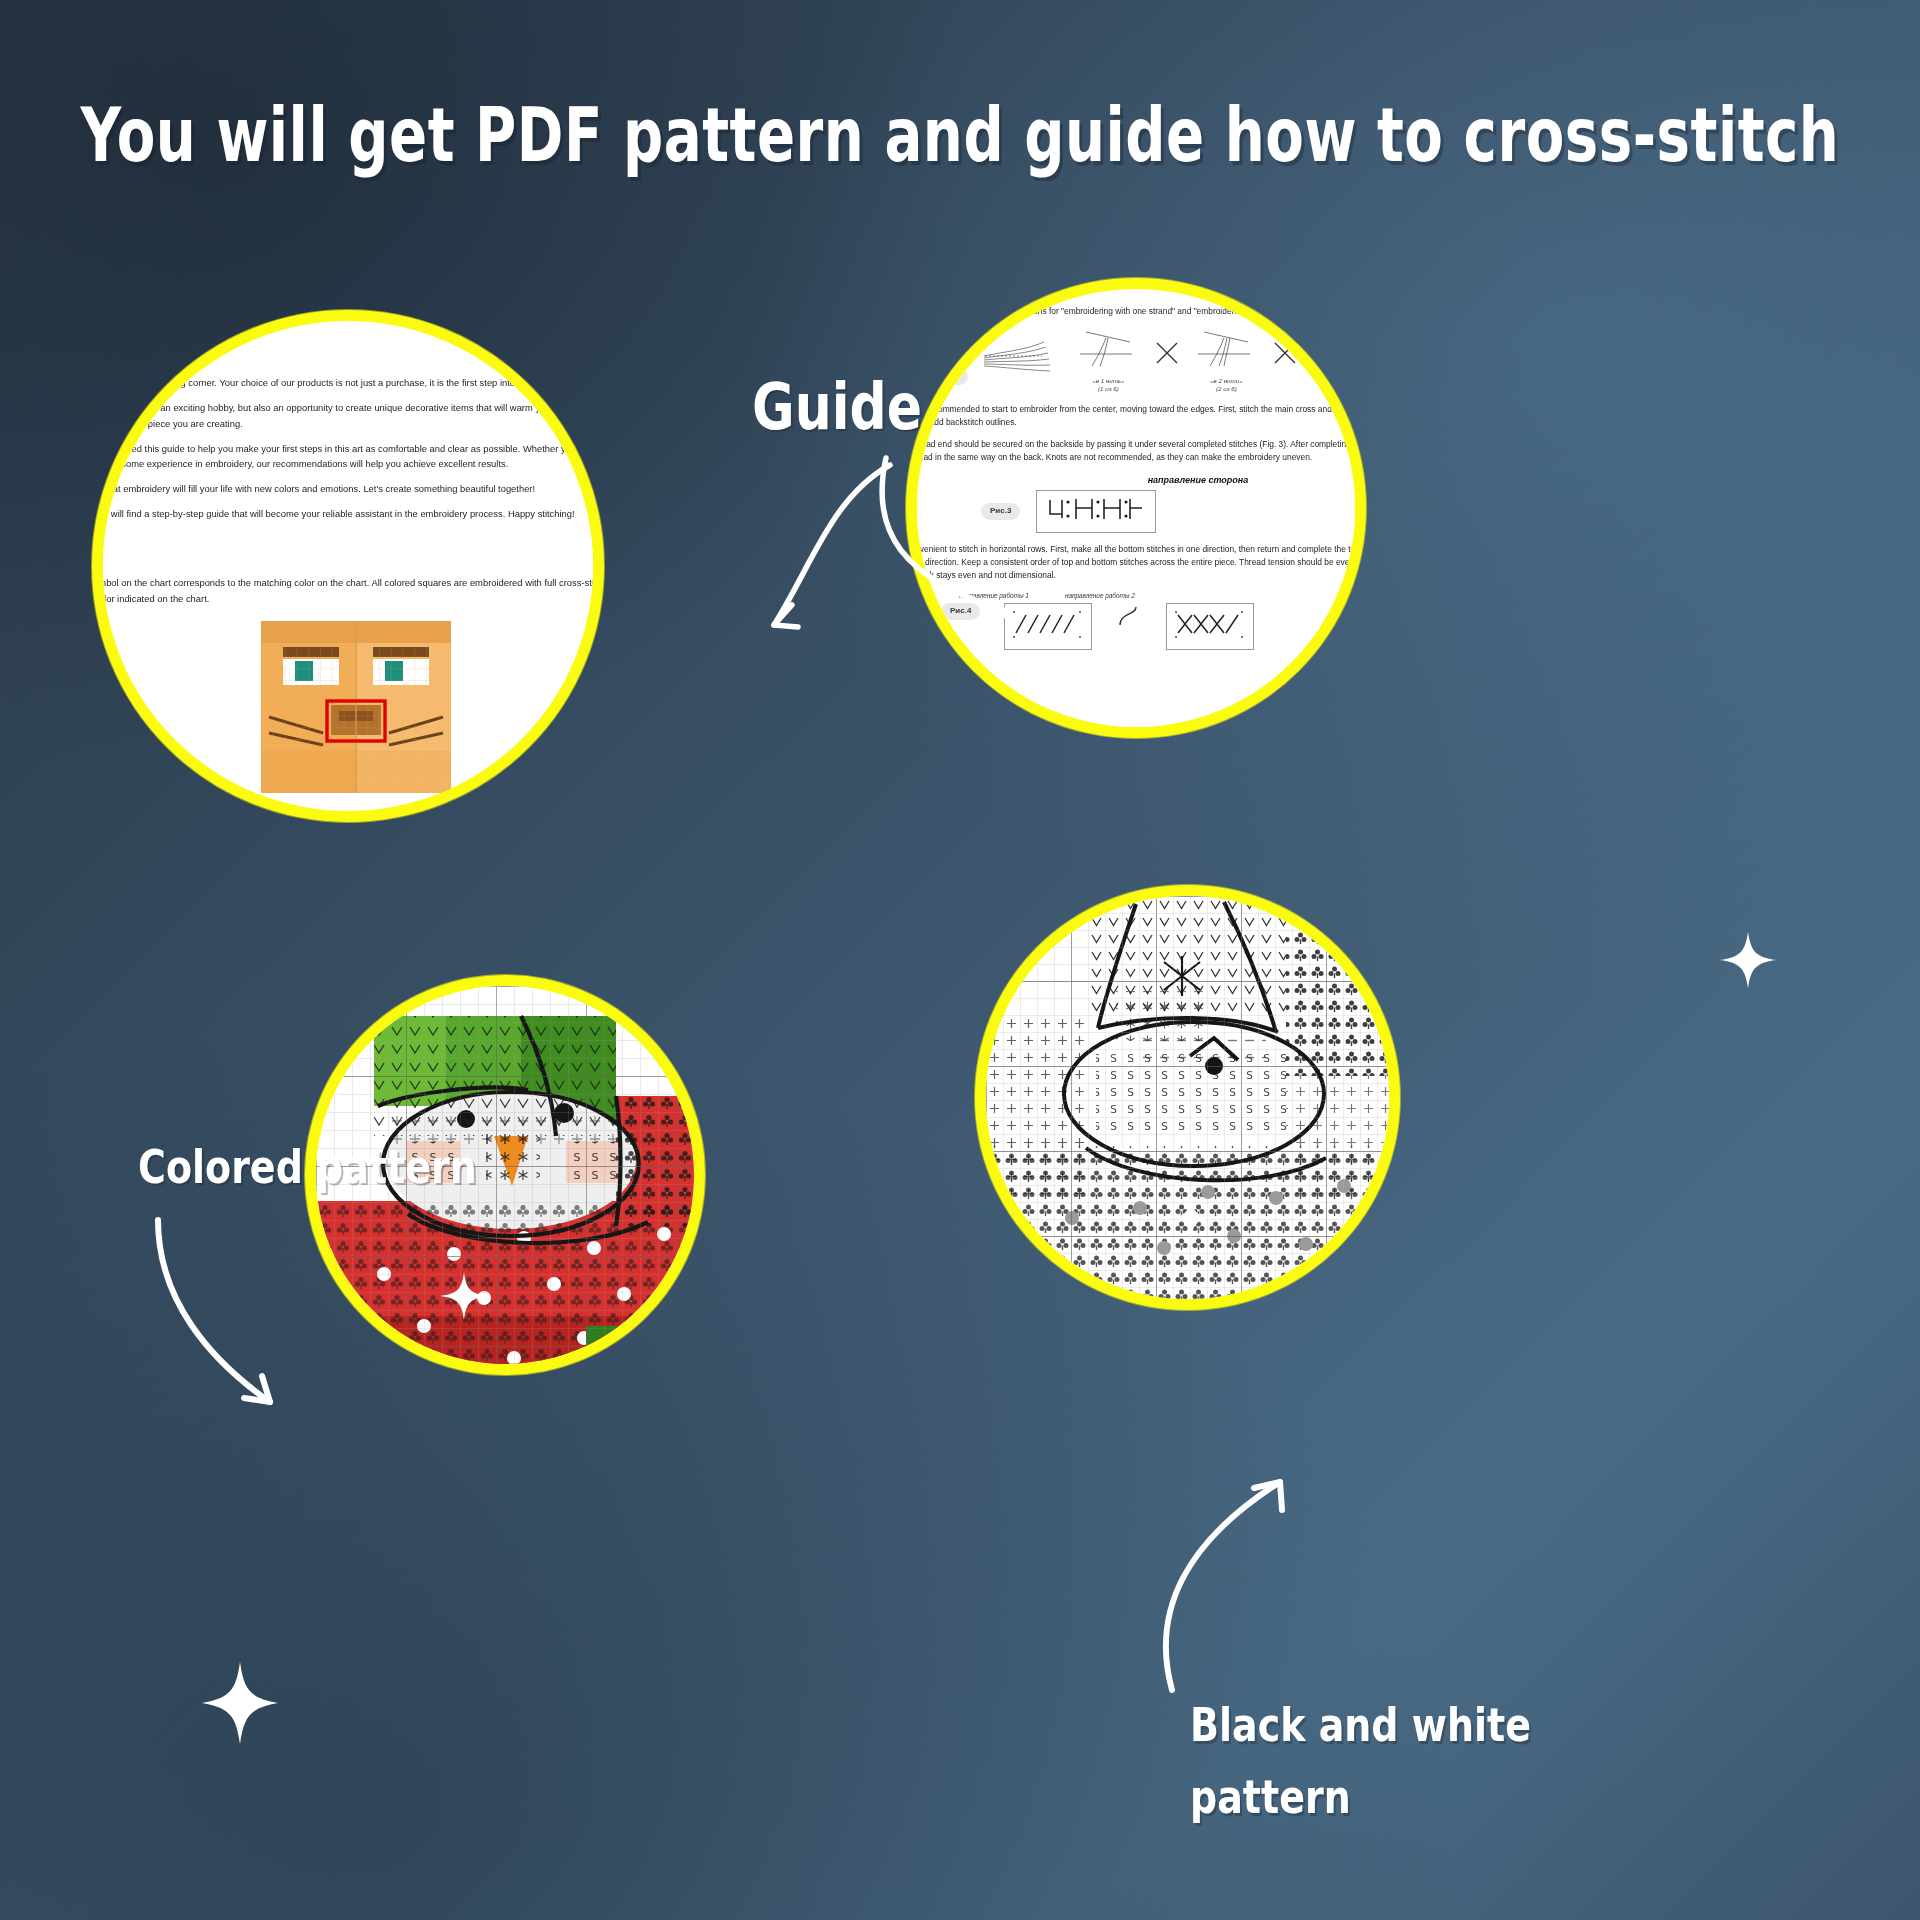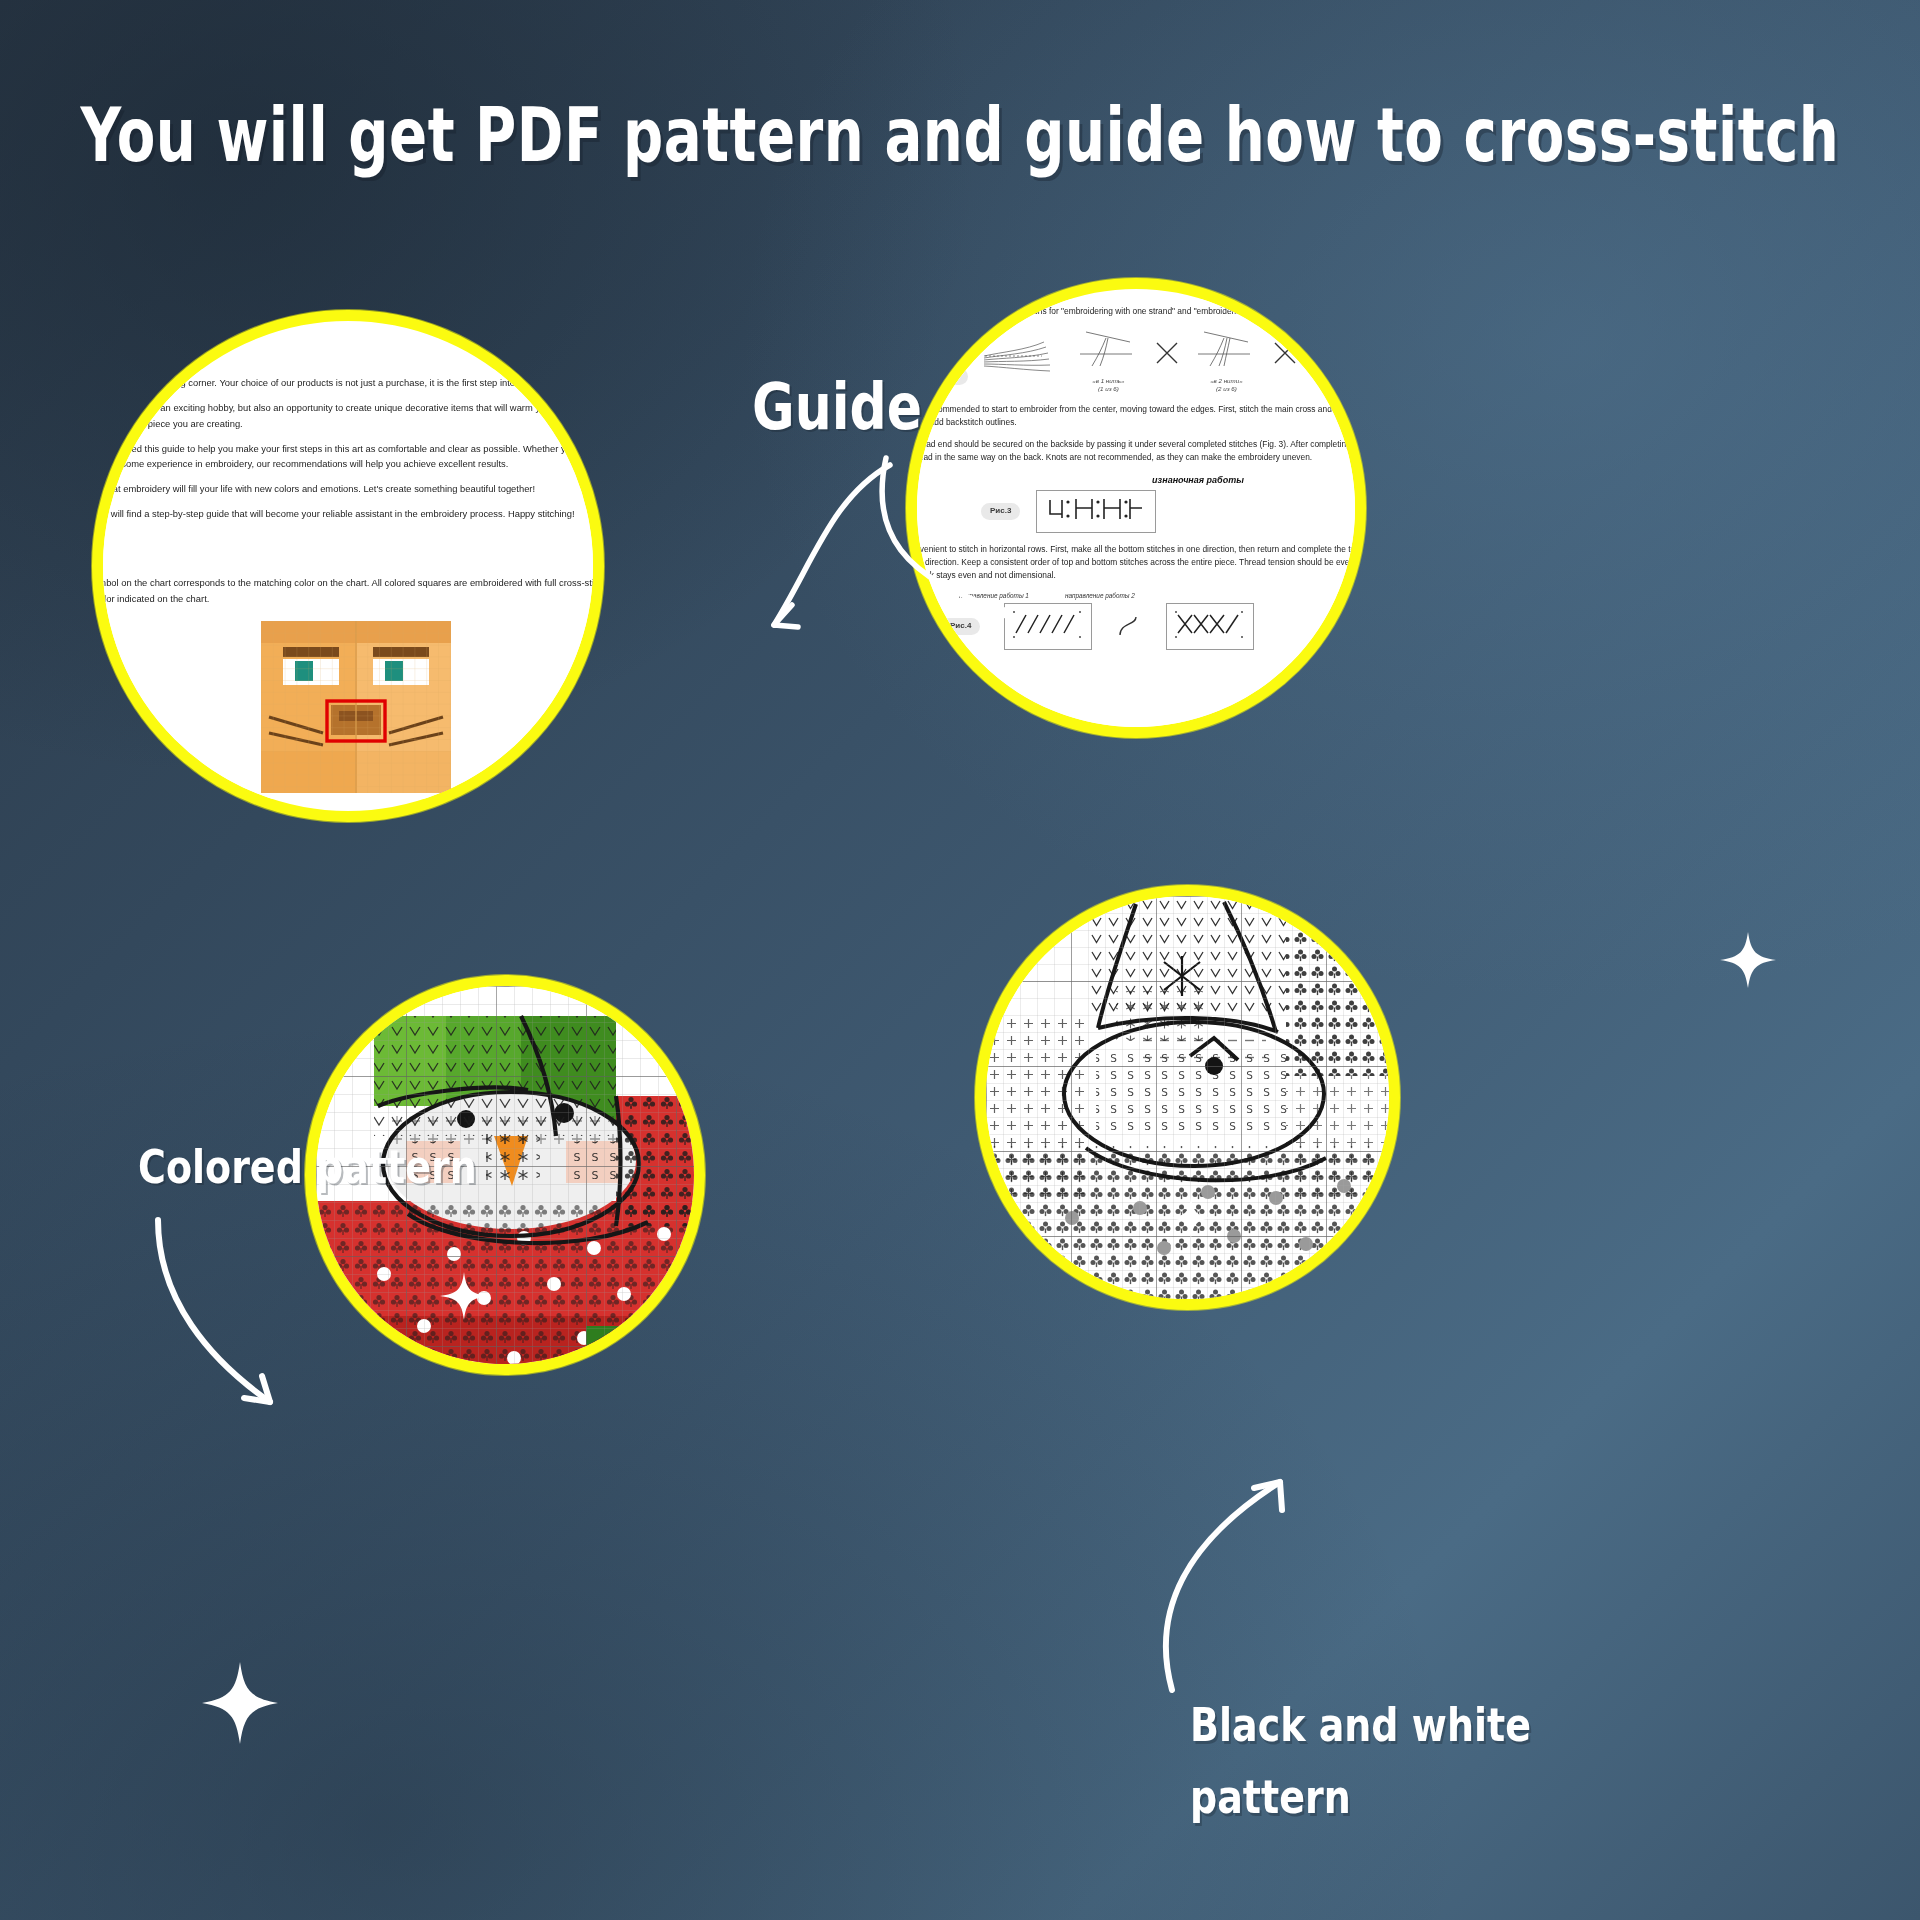--- a/index.html
+++ b/index.html
@@ -221,21 +221,21 @@
         <div class="fig-cap">(2 из 6)</div>
       </div>
       <svg width="26" height="26" viewBox="0 0 26 26" style="margin-top:14px">
         <path d="M3 3 L23 23 M23 3 L3 23" stroke="#333" stroke-width="1.4" fill="none"></path>
       </svg>
     </div>
 
     <p style="margin-left:26px">It is recommended to start to embroider from the center, moving toward the edges. First, stitch the main cross and half-cross stitches, then add backstitch outlines.</p>
     <p style="margin-left:10px">The thread end should be secured on the backside by passing it under several completed stitches (Fig. 3). After completing a section, finish the thread in the same way on the back. Knots are not recommended, as they can make the embroidery uneven.</p>
 
-    <div class="ru-title">изнаночная работы</div>
+    <div class="ru-title">направление сторона</div>
 
     <div class="fig-row" style="margin-left:96px;align-items:center;gap:16px">
       <span class="fig-tag" style="margin-top:0">Рис.3</span>
       <span class="fig-box">
         <svg width="108" height="30" viewBox="0 0 108 30">
           <g stroke="#222" stroke-width="1.6" fill="none">
             <path d="M8 6 L8 20 L20 20"></path>
             <path d="M20 6 L20 24"></path>
             <path d="M34 5 L34 25 M34 14 L50 14 M50 5 L50 25"></path>
             <path d="M62 5 L62 25 M62 14 L78 14 M78 5 L78 25"></path>
@@ -251,21 +251,21 @@
       </span>
     </div>
 
     <p style="margin-left:6px">It is convenient to stitch in horizontal rows. First, make all the bottom stitches in one direction, then return and complete the top stitches in the opposite direction. Keep a consistent order of top and bottom stitches across the entire piece. Thread tension should be even and not too tight, so the work stays even and not dimensional.</p>
 
     <div class="dir-labels">
       <span>направление работы 1</span>
       <span>направление работы 2</span>
     </div>
 
-    <div class="fig-row" style="margin-left:56px;align-items:center;gap:24px">
+    <div class="fig-row" style="margin-left:56px;gap:24px">
       <span class="fig-tag" style="margin-top:0">Рис.4</span>
       <span class="fig-box">
         <svg width="76" height="34" viewBox="0 0 76 34">
           <g stroke="#222" stroke-width="1.5" fill="none">
             <path d="M6 26 L16 8 M18 26 L28 8 M30 26 L40 8 M42 26 L52 8 M54 26 L64 8"></path>
           </g>
           <g fill="#555">
             <circle cx="4" cy="5" r="1.1"></circle>
               <circle cx="70" cy="5" r="1.1"></circle>
             <circle cx="4" cy="30" r="1.1"></circle>

